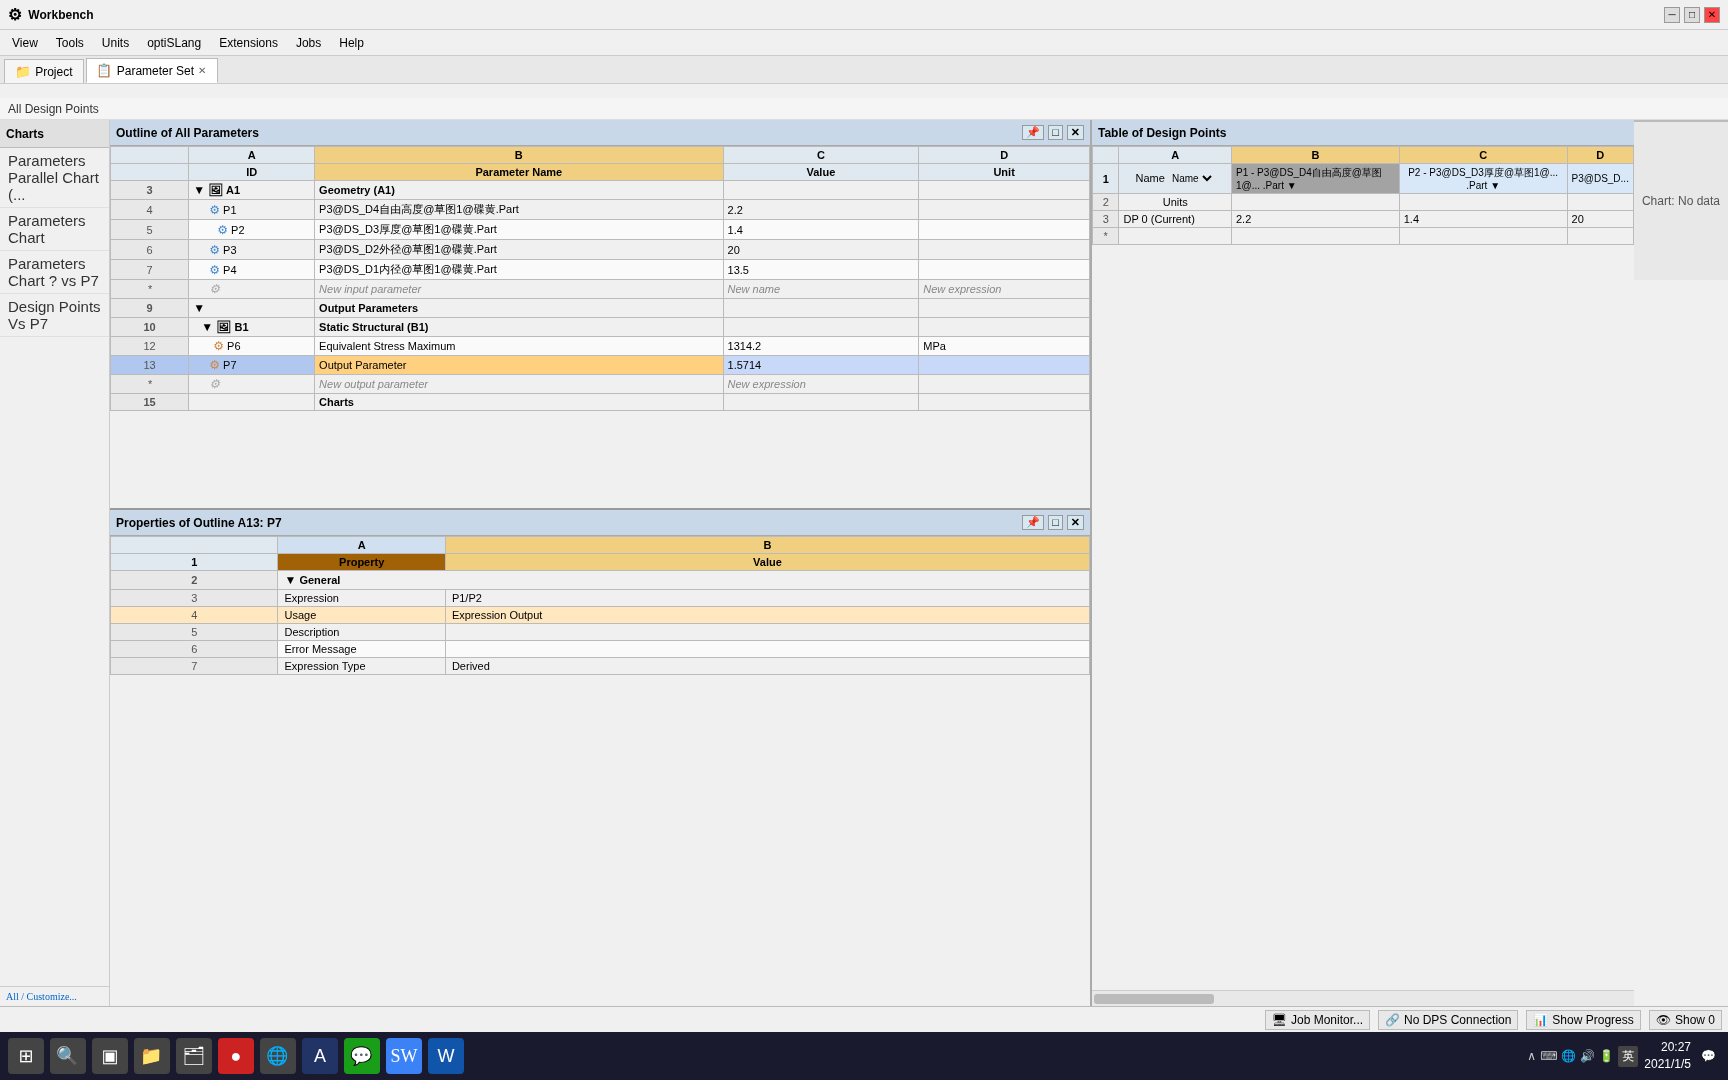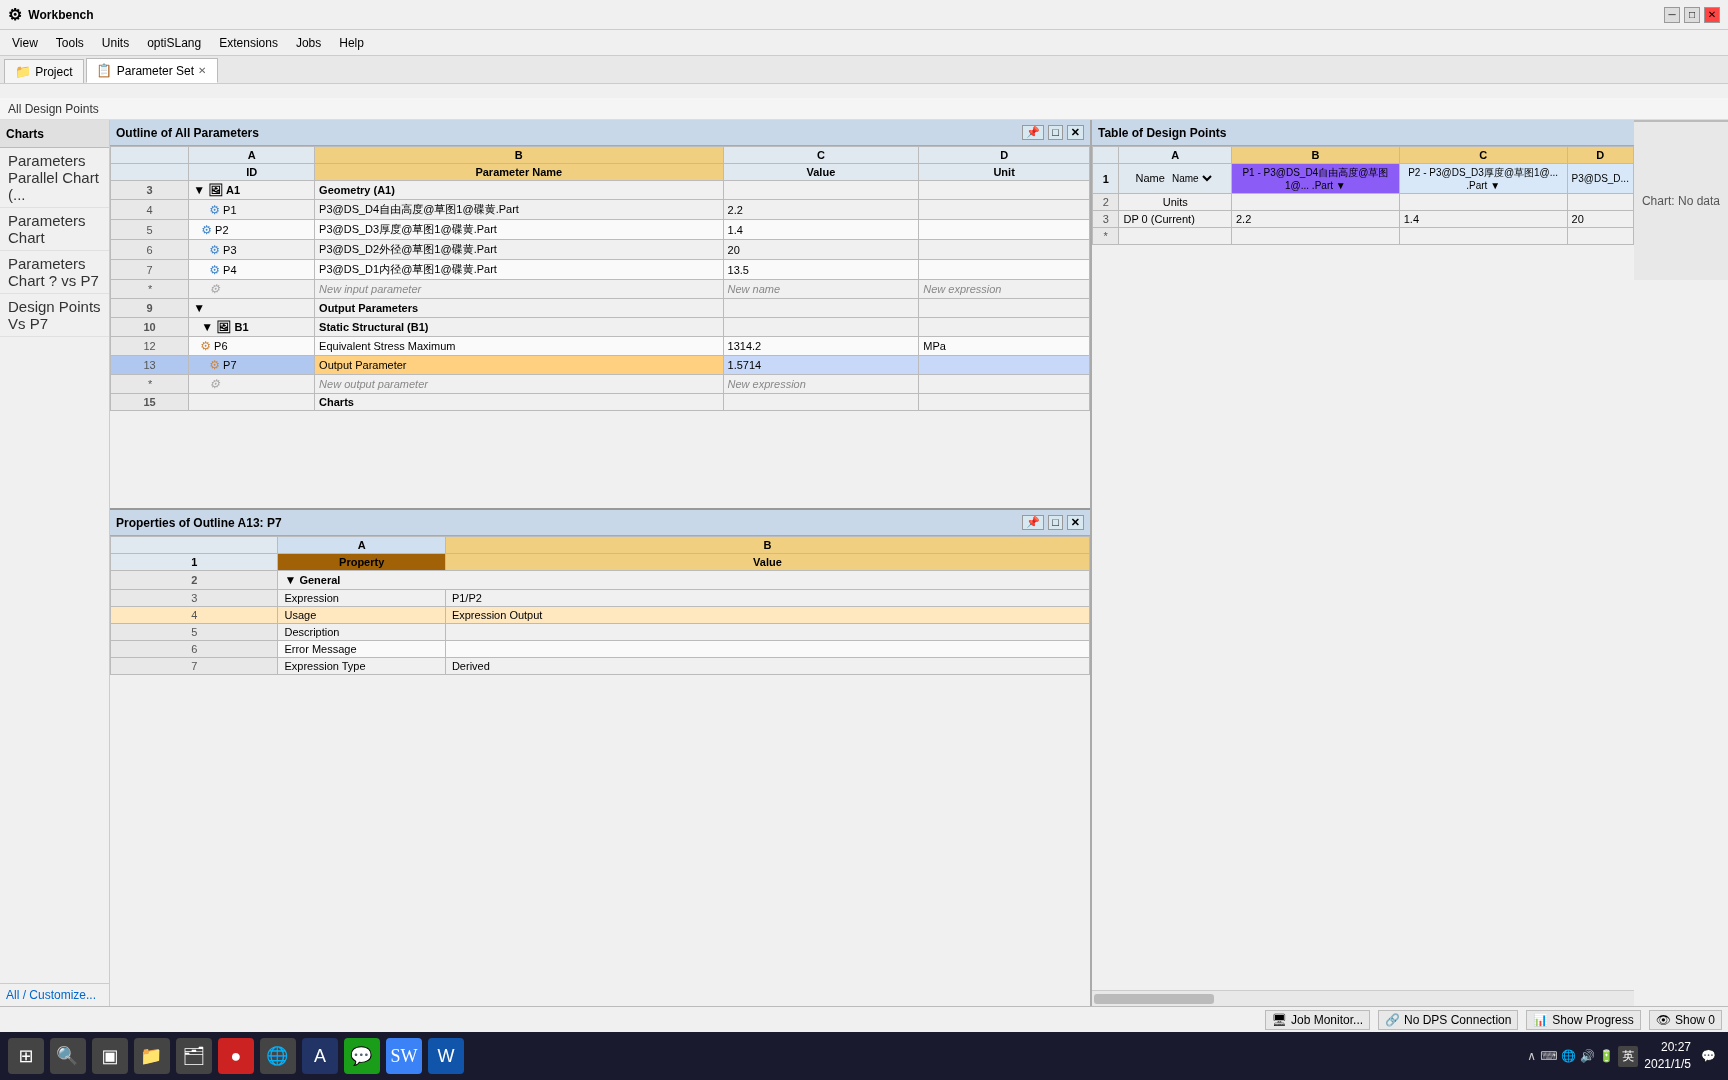--- a/index.html
+++ b/index.html
@@ -85,24 +85,25 @@
     .sidebar-item {
       padding: 4px 8px;
       cursor: pointer;
       font-size: 15px;
       border-bottom: 1px solid #e0e0e0;
       color: #333;
     }
     .sidebar-bottom {
       margin-top: auto;
       padding: 4px 6px;
-      font-size: 12px;
+      font-size: 10px;
       color: #0066cc;
       cursor: pointer;
       border-top: 1px solid #ccc;
+      font-family: Liberation Serif, serif;
     }
     .panel-header {
       background: #c8d8e8;
       height: 26px;
       display: flex;
       align-items: center;
       padding: 0 6px;
       font-weight: bold;
       font-size: 12px;
       border-bottom: 1px solid #aaa;
@@ -383,21 +384,21 @@
               <td style="padding-left:20px;">
                 <span style="color:#4488cc;">⚙</span> P1
               </td>
               <td>P3@DS_D4自由高度@草图1@碟黄.Part</td>
               <td>2.2</td>
               <td></td>
             </tr>
 
             <tr class="row-alternate">
               <td class="row-num">5</td>
-              <td style="padding-left:12px;">
+              <td style="padding-left:28px;">
                 <span style="color:#4488cc;">⚙</span> P2
               </td>
               <td>P3@DS_D3厚度@草图1@碟黄.Part</td>
               <td>1.4</td>
               <td></td>
             </tr>
 
             <tr>
               <td class="row-num">6</td>
               <td style="padding-left:20px;">
@@ -445,21 +446,21 @@
                 <span>🖼</span> B1
               </td>
               <td>Static Structural (B1)</td>
               <td></td>
               <td></td>
             </tr>
 
 
             <tr class="row-alternate">
               <td class="row-num">12</td>
-              <td style="padding-left:11px;">
+              <td style="padding-left:24px;">
                 <span style="color:#cc8844;">⚙</span> P6
               </td>
               <td>Equivalent Stress Maximum</td>
               <td>1314.2</td>
               <td>MPa</td>
             </tr>
 
             <tr class="row-selected">
               <td class="row-num" style="background:#b0c8f0;">13</td>
               <td style="padding-left:20px; background:#b0c8f0;">
@@ -575,21 +576,21 @@
               <th class="col-d" style="background:#f0d080;">D</th>
             </tr>
             <tr>
               <th style="width:30px;">1</th>
               <td style="background:#e0e8f0; text-align:center;">
                 Name
                 <select style="font-size:10px; border:none; background:transparent;">
                   <option>Name</option>
                 </select>
               </td>
-              <td style="background:#8b5cf6; font-size:10px; text-align:center;">
+              <td style="background:#a3a3a3; font-size:10px; ">
                 P1 - P3@DS_D4自由高度@草图1@... .Part
                 <span style="font-size:10px; cursor:pointer;">▼</span>
               </td>
               <td style="background:#d8e8f8; font-size:10px; text-align:center;">
                 P2 - P3@DS_D3厚度@草图1@... .Part
                 <span style="font-size:10px; cursor:pointer;">▼</span>
               </td>
               <td style="background:#d8e8f8; font-size:10px; text-align:center;">
                 P3@DS_D...
               </td>

